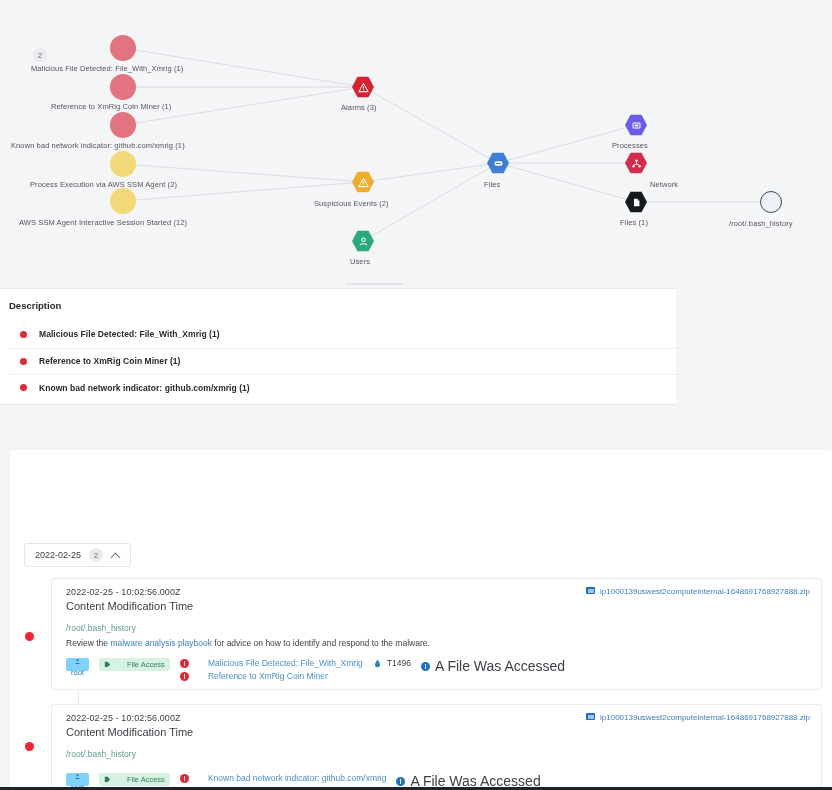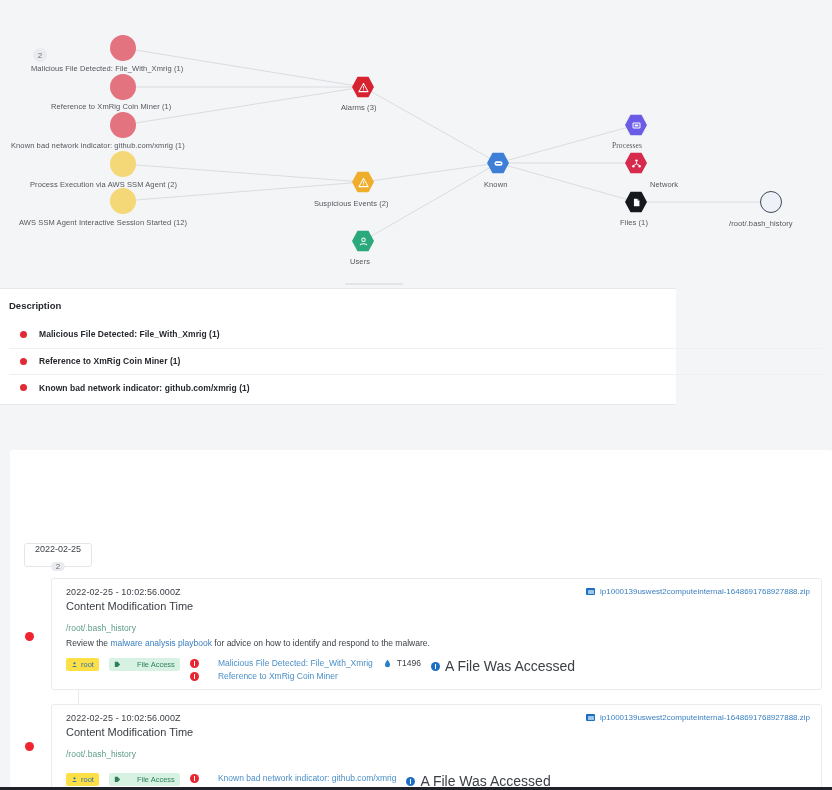--- a/index.html
+++ b/index.html
@@ -142,21 +142,20 @@
     left: 24px; top: 543px;
     display: inline-flex;
     align-items: center;
     gap: 8px;
     height: 24px;
     padding: 0 10px;
     background: #ffffff;
     border: 1px solid #e3e5e9;
     border-radius: 3px;
     box-sizing: border-box;
-    flex-direction: column;
   }
   .date-label { font-size: 9px; color: #3c4046; }
   .chev {
     width: 9px; height: 9px;
     position: relative;
   }
   .chev::before {
     content: "";
     position: absolute;
     left: 1px; top: 3px;
@@ -199,21 +198,20 @@
   .entry-sub {
     position: absolute;
     left: 14px; top: 21px;
     font-size: 11px;
     color: #3c4046;
   }
   .entry-host {
     position: absolute;
     right: 11px; top: 8px;
     display: flex;
-    align-items: center;
     gap: 5px;
   }
   .host-text {
     font-size: 8px;
     color: #3a7fc1;
   }
   .host-ico {
     width: 9px; height: 7px;
     background: #1d6fc4;
     border-radius: 1px;
@@ -252,21 +250,21 @@
     display: inline-flex;
     align-items: center;
     gap: 3px;
     height: 13px;
     padding: 0 5px;
     border-radius: 2px;
     font-size: 7.5px;
     box-sizing: border-box;
     white-space: nowrap;
   }
-  .tag-user { background: #fde047; color: #2e6fb0; }
+  .tag-user { background: #7dd3fc; color: #2e6fb0; flex-direction: column; }
   .tag-access { background: #d7f2e3; color: #2d7f57; gap: 16px; }
   .tag-ico { width: 7px; height: 7px; flex: none; }
   .alerts { display: flex; flex-direction: column; gap: 3px; }
   .alert-line {
     display: flex;
     align-items: center;
     gap: 19px;
     font-size: 8.5px;
     color: #4a8fc7;
     white-space: nowrap;
@@ -378,28 +376,28 @@
             <path d="M2.4 10.2 C2.4 7.8 9.6 7.8 9.6 10.2" fill="none" stroke="#ffffff" stroke-width="1.1"></path>
           </svg>
         </div>
         <div class="node-label" style="left: 350px; top: 257px;">Users</div>
         <div class="hex" style="left: 487px; top: 152px; background: rgb(61, 127, 214);">
           <svg width="11" height="11" viewBox="0 0 12 12">
             <rect x="1.6" y="3.6" width="8.8" height="4.8" rx="2.4" fill="#ffffff"></rect>
             <rect x="3.2" y="5.4" width="5.6" height="1.2" rx=".6" fill="#3d7fd6"></rect>
           </svg>
         </div>
-        <div class="node-label" style="left: 484px; top: 180px;">Known</div>
+        <div class="node-label" style="left: 484px; top: 180px;">Files</div>
         <div class="hex" style="left: 625px; top: 114px; background: rgb(107, 92, 231);">
           <svg width="11" height="11" viewBox="0 0 12 12">
             <rect x="2.2" y="3.2" width="7.6" height="5.6" rx="1" fill="none" stroke="#ffffff" stroke-width="1.1"></rect>
             <rect x="4" y="5" width="4" height="2" fill="#ffffff"></rect>
           </svg>
         </div>
-        <div class="node-label" style="left: 612px; top: 141px; font-family: Liberation Serif, serif;">Processes</div>
+        <div class="node-label" style="left: 612px; top: 141px;">Processes</div>
         <div class="hex" style="left: 625px; top: 152px; background: rgb(215, 43, 78);">
           <svg width="11" height="11" viewBox="0 0 12 12">
             <circle cx="6" cy="2.8" r="1.3" fill="#ffffff"></circle>
             <circle cx="2.6" cy="9" r="1.3" fill="#ffffff"></circle>
             <circle cx="9.4" cy="9" r="1.3" fill="#ffffff"></circle>
             <path d="M6 4.1 L6 6.4 M6 6.4 L2.9 8 M6 6.4 L9.1 8" stroke="#ffffff" stroke-width="1"></path>
           </svg>
         </div>
         <div class="node-label" style="left: 617px; top: 180px; padding-left: 33px;">Network</div>
         <div class="hex" style="left: 625px; top: 191px; background: rgb(21, 24, 29);">

